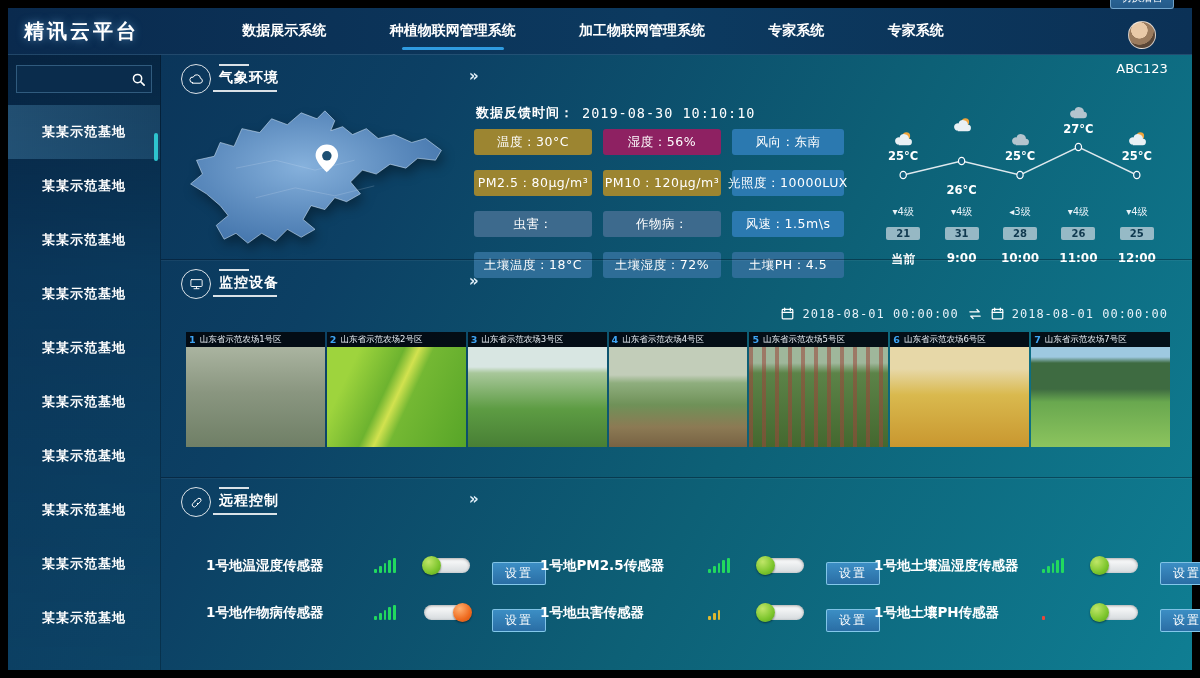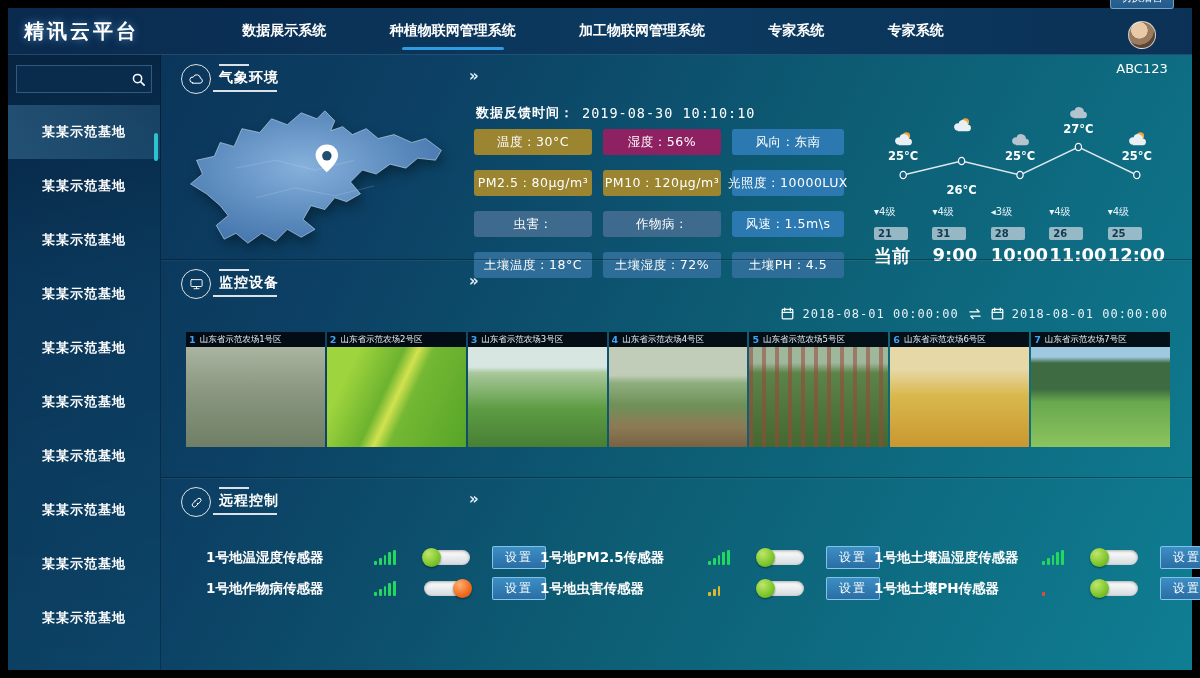--- a/index.html
+++ b/index.html
@@ -78,26 +78,26 @@
   .fc-head{position:absolute;width:20%;display:flex;flex-direction:column;align-items:center;transform:translateY(0);}
   .fc-c0{left:0;} .fc-c1{left:20%;gap:48px;} .fc-c2{left:40%;} .fc-c3{left:60%;} .fc-c4{left:80%;}
   .t25{top:32px;} .t26{top:18px;} .t27{top:5px;}
   .fc-icon svg{width:26px;height:17px;display:block;}
   .fc-icon .sun{fill:#f0a53c;}
   .fc-icon .cld{fill:#e9f0f4;}
   .fc-icon[data-icon="cloud"] .sun{display:none;}
   .fc-icon[data-icon="cloud"] .cld{fill:#b4c4ce;}
   .fc-temp{font-size:11.5px;font-weight:bold;margin-top:1px;}
   .fc-row{display:flex;}
-  .fc-row > span{flex:1;text-align:left;}
+  .fc-row > span{flex:1;text-align:center;}
   .fc-wind{margin-top:2px;font-size:10px;color:#e8f2f8;}
   .fc-badges{margin-top:3px;}
   .fc-badges b{display:inline-block;min-width:26px;background:rgba(185,205,215,.8);color:#10394f;
     font-size:10px;border-radius:2px;padding:1px 4px;font-weight:bold;}
-  .fc-times{margin-top:3px;font-size:18px;font-weight:bold;}
+  .fc-times{margin-top:10px;font-size:12px;font-weight:bold;}
 
   
   .date-row{display:flex;align-items:center;justify-content:flex-end;gap:8px;height:24px;margin:2px 8px 6px 0;}
   .date-text{font-family:"DejaVu Sans Mono","Liberation Mono",monospace;font-size:12px;letter-spacing:1px;color:#e6f1f8;cursor:pointer;}
   .cams{display:flex;gap:2px;margin:4px 6px 0 5px;}
   .cam{flex:1;min-width:0;cursor:pointer;}
   .cam-label{height:15px;background:rgba(3,8,14,.92);display:flex;align-items:center;gap:4px;
     padding:0 3px;overflow:hidden;white-space:nowrap;}
   .cam-num{color:#3fa4f4;font-size:9.5px;font-weight:bold;}
   .cam-name{color:#e8eef4;font-size:8.5px;}
@@ -124,21 +124,21 @@
   .sig[data-sig="r1"] i{background:#e8473a;}
   .sig[data-sig="r1"] .b2,.sig[data-sig="r1"] .b3,.sig[data-sig="r1"] .b4,.sig[data-sig="r1"] .b5{visibility:hidden;}
   .toggle{width:46px;height:15px;border-radius:9px;background:linear-gradient(#ffffff,#d5dadd);
     box-shadow:inset 0 1px 3px rgba(0,0,0,.35);position:relative;margin-left:28px;flex:none;cursor:pointer;}
   .knob{position:absolute;top:-2px;left:-2px;width:19px;height:19px;border-radius:50%;
     background:radial-gradient(circle at 35% 30%,#c0e668,#7cc52c 60%,#5a9c1d);box-shadow:0 1px 2px rgba(0,0,0,.45);}
   .toggle[data-state="orange"] .knob{left:auto;right:-2px;
     background:radial-gradient(circle at 35% 30%,#ffb070,#ef6a1e 60%,#c44f12);}
   .set-btn{margin-left:22px;font-size:12px;color:#fff;background:linear-gradient(#3c8ec4,#2a6ea5);
     border:1px solid rgba(150,215,245,.8);border-radius:2px;padding:2px 12px;cursor:pointer;letter-spacing:2px;
-    font-family:inherit;flex:none;}
+    font-family:inherit;flex:none;margin-top:16px;}
   svg .wline{stroke:#fff;stroke-width:1.5;fill:none;stroke-linecap:round;stroke-linejoin:round;}
 </style>
 </head>
 <body>
 
 <div class="frame">
 <div class="app">
 
   <header class="topnav">
     <div class="logo">精讯云平台</div>

